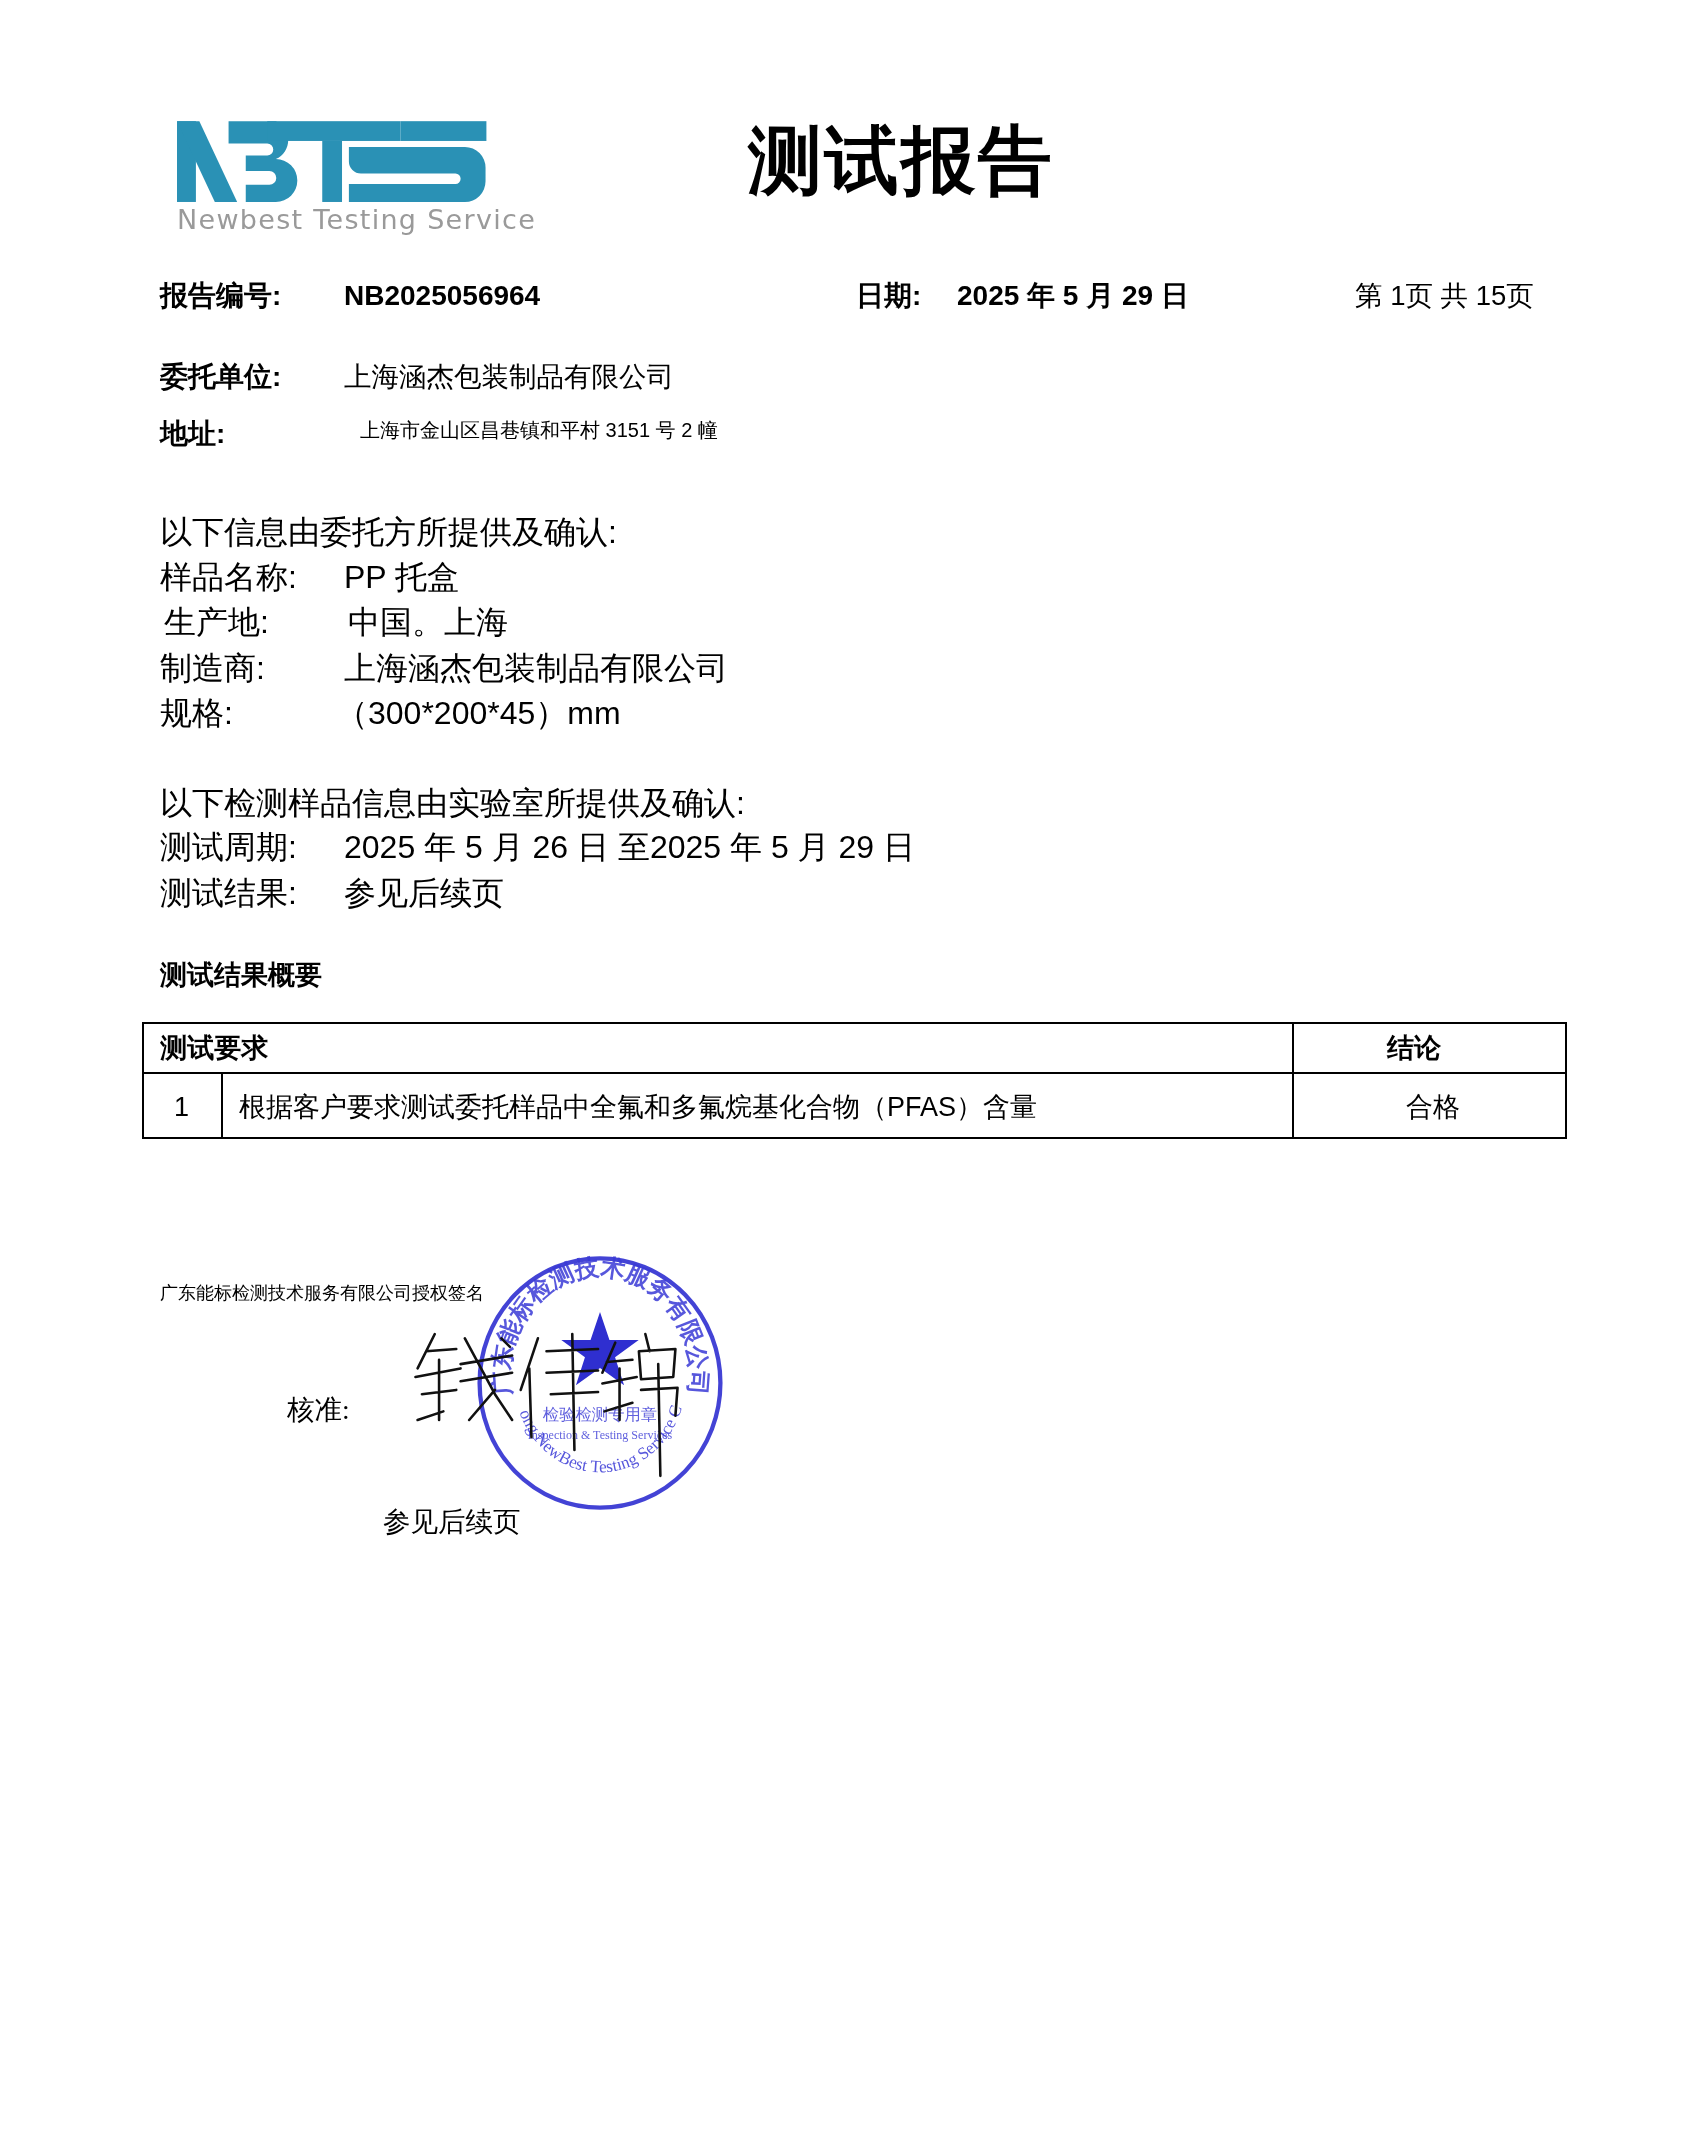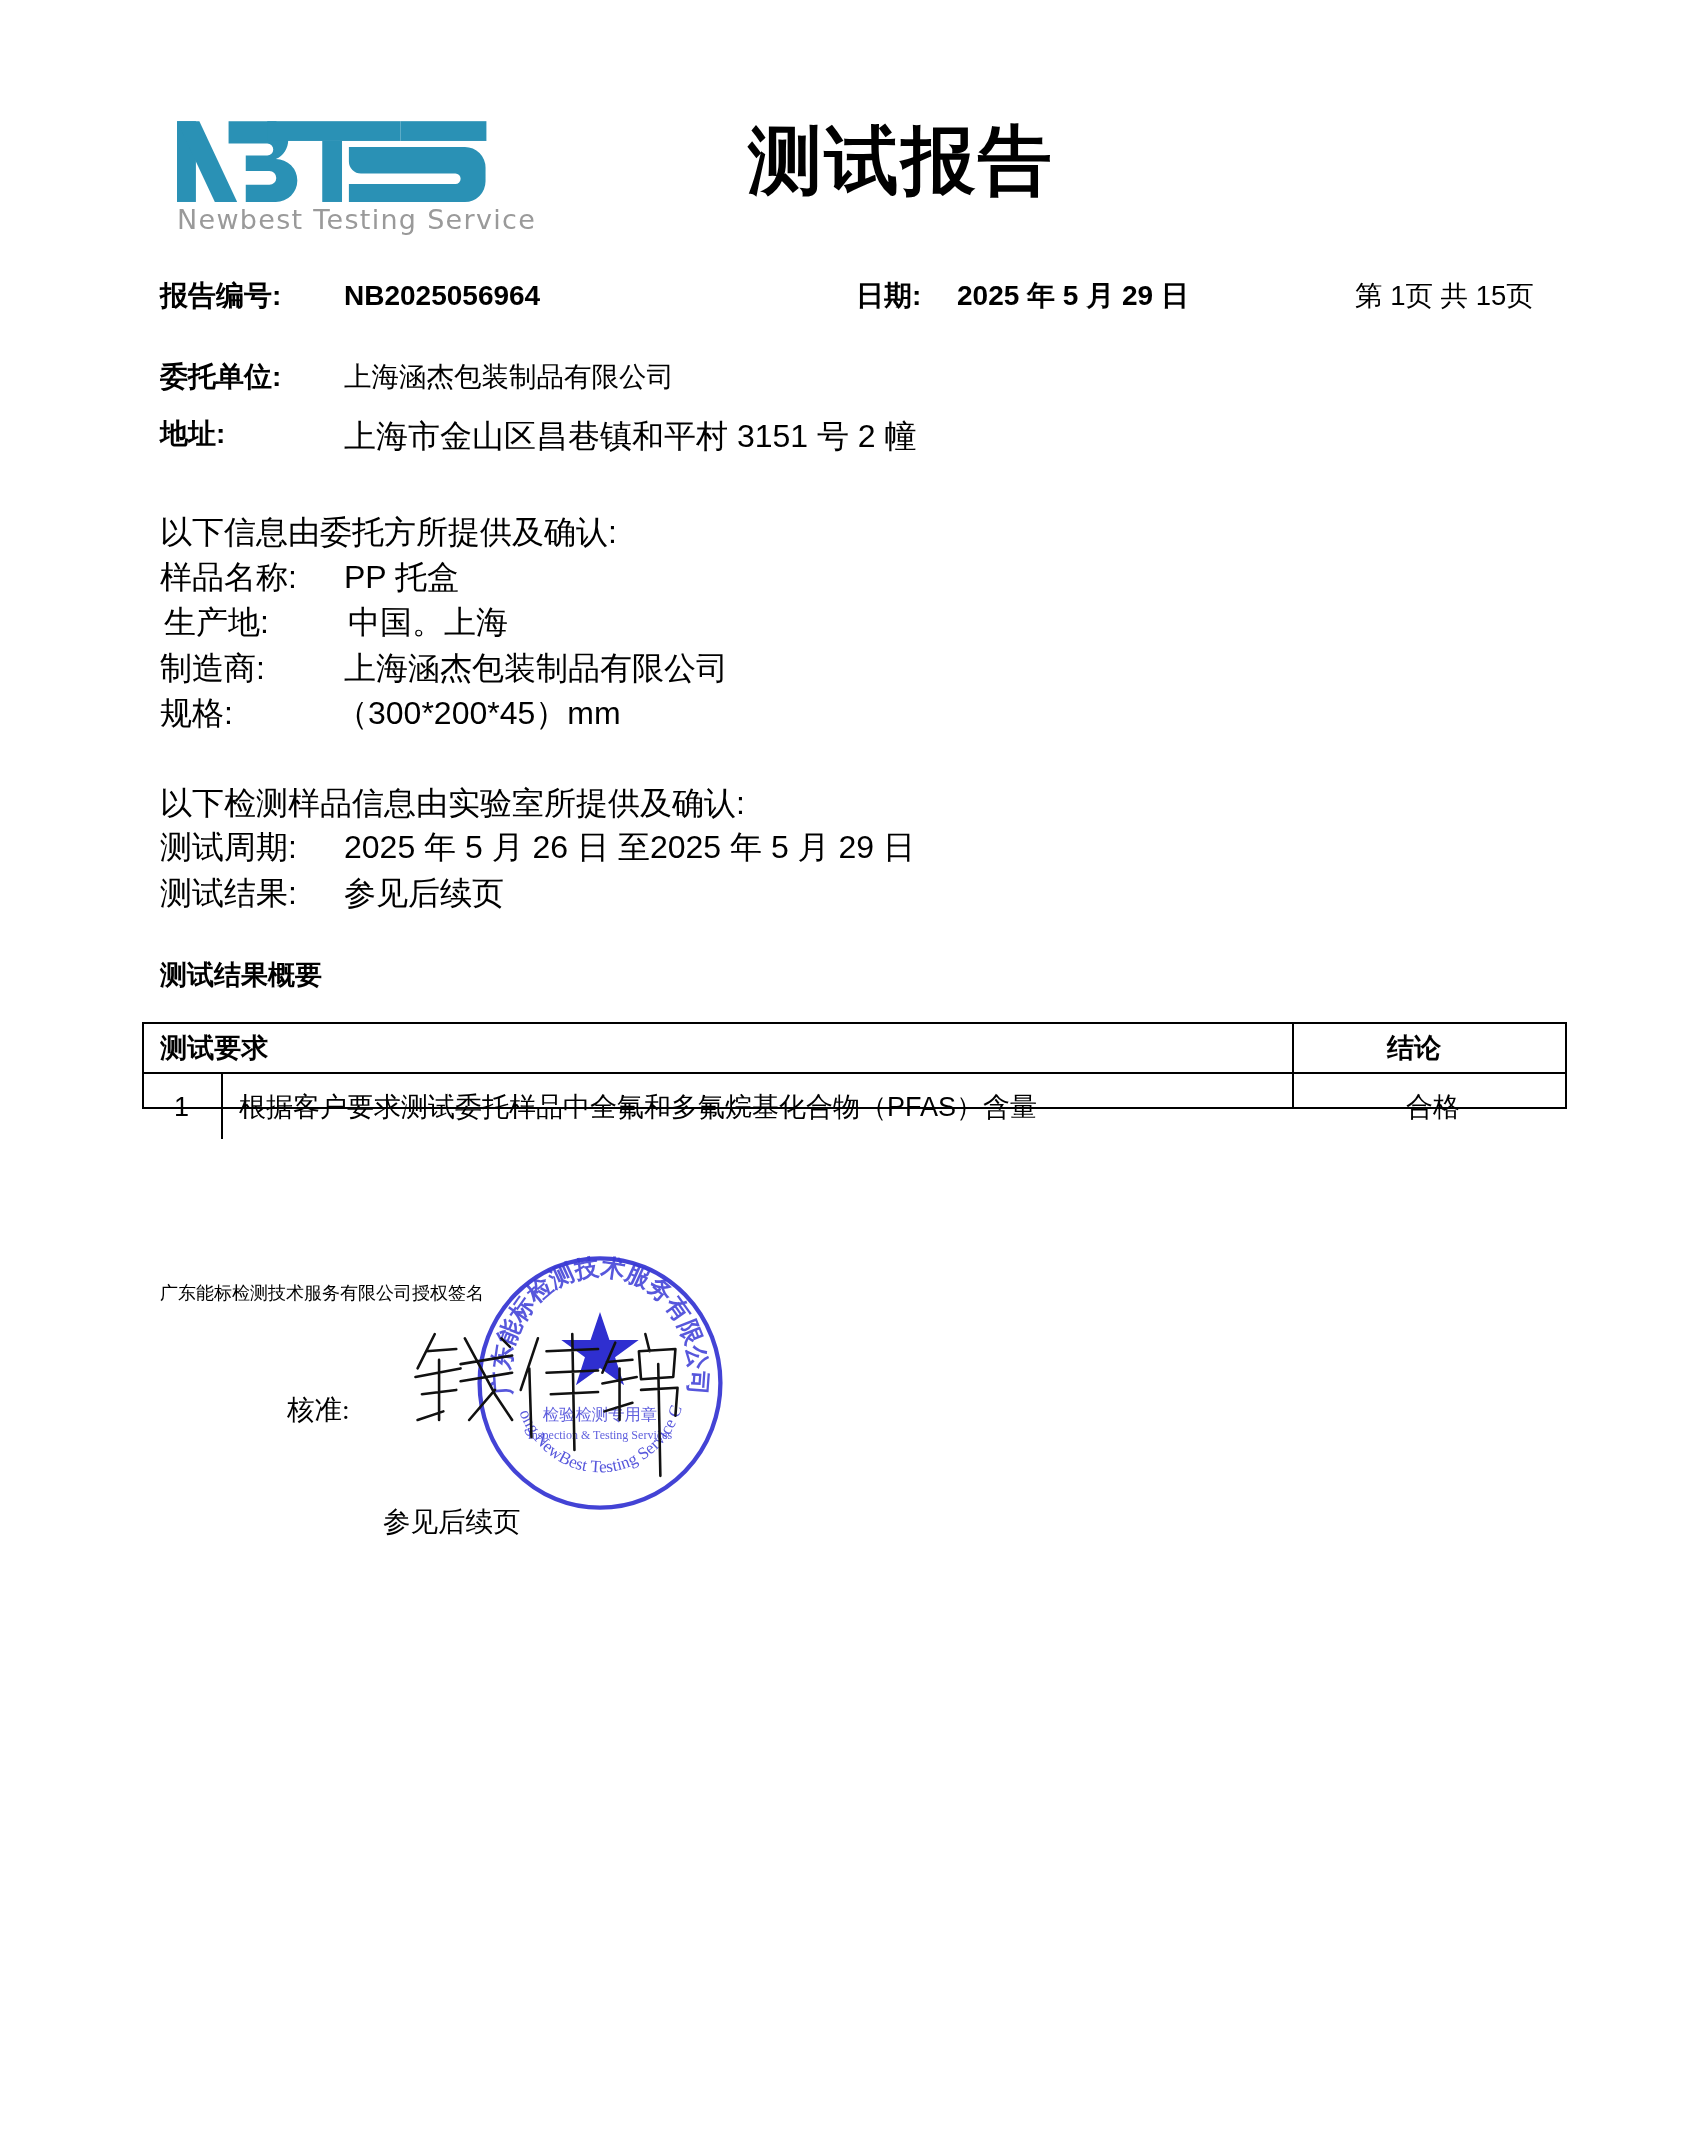--- a/index.html
+++ b/index.html
@@ -16,21 +16,21 @@
 
   #title { left:748px; top:123px; font-size:74px; font-weight:bold; letter-spacing:2.6px; line-height:1;
            font-family:"DejaVu Serif","Liberation Serif",serif; }
 
   .meta { font-size:28px; font-weight:bold; white-space:nowrap; line-height:1; }
   .row { font-size:32px; white-space:nowrap; line-height:1; }
   .lbl { position:absolute; left:160px; }
   .val { position:absolute; left:344px; }
 
   
-  #summary-table { position:absolute; left:142px; top:1022px; width:1425px; height:87px;
+  #summary-table { position:absolute; left:142px; top:1022px; width:1425px; height:117px;
                    border:2.2px solid #000; box-sizing:border-box; }
   .tline { position:absolute; background:#000; }
   .tcell { position:absolute; font-size:27px; line-height:1; white-space:nowrap; }
 
   
   #stamp { left:471px; top:1254px; width:258px; height:258px; }
   #signature { left:409px; top:1308px; width:275px; height:181px; }
 </style>
 </head>
 <body>
@@ -58,21 +58,21 @@
 
 <div class="abs meta" style="left:160px; top:282px;">报告编号:</div>
 <div class="abs meta" style="left:344px; top:282px;">NB2025056964</div>
 <div class="abs meta" style="left:856px; top:282px;">日期:</div>
 <div class="abs meta" style="left:957px; top:282px;">2025 年 5 月 29 日</div>
 <div class="abs row" style="left:1355px; top:282px; font-size:27.5px;">第 1页  共 15页</div>
 
 <div class="abs meta" style="left:160px; top:363px;">委托单位:</div>
 <div class="abs row" style="left:344px; top:363px; font-size:27.5px;">上海涵杰包装制品有限公司</div>
 <div class="abs meta" style="left:160px; top:420px;text-align:right;">地址:</div>
-<div class="abs row" style="left:344px; top:420px; font-size:32px;">上海市金山区昌巷镇和平村 3151 号 2 幢</div>
+<div class="abs row" style="left:360px; top:420px; font-size:20px;">上海市金山区昌巷镇和平村 3151 号 2 幢</div>
 
 <div class="abs row" style="left:160px; top:516px;">以下信息由委托方所提供及确认:</div>
 <div class="abs row" style="left:0; top:561px; width:1707px; height:27px;">
   <span class="lbl">样品名称:</span>
   <span class="val">PP 托盒</span>
 </div>
 <div class="abs row" style="left:4px; top:606px; width:1571px; height:27px;">
   <span class="lbl">生产地:</span>
   <span class="val">中国。上海</span>
 </div>

